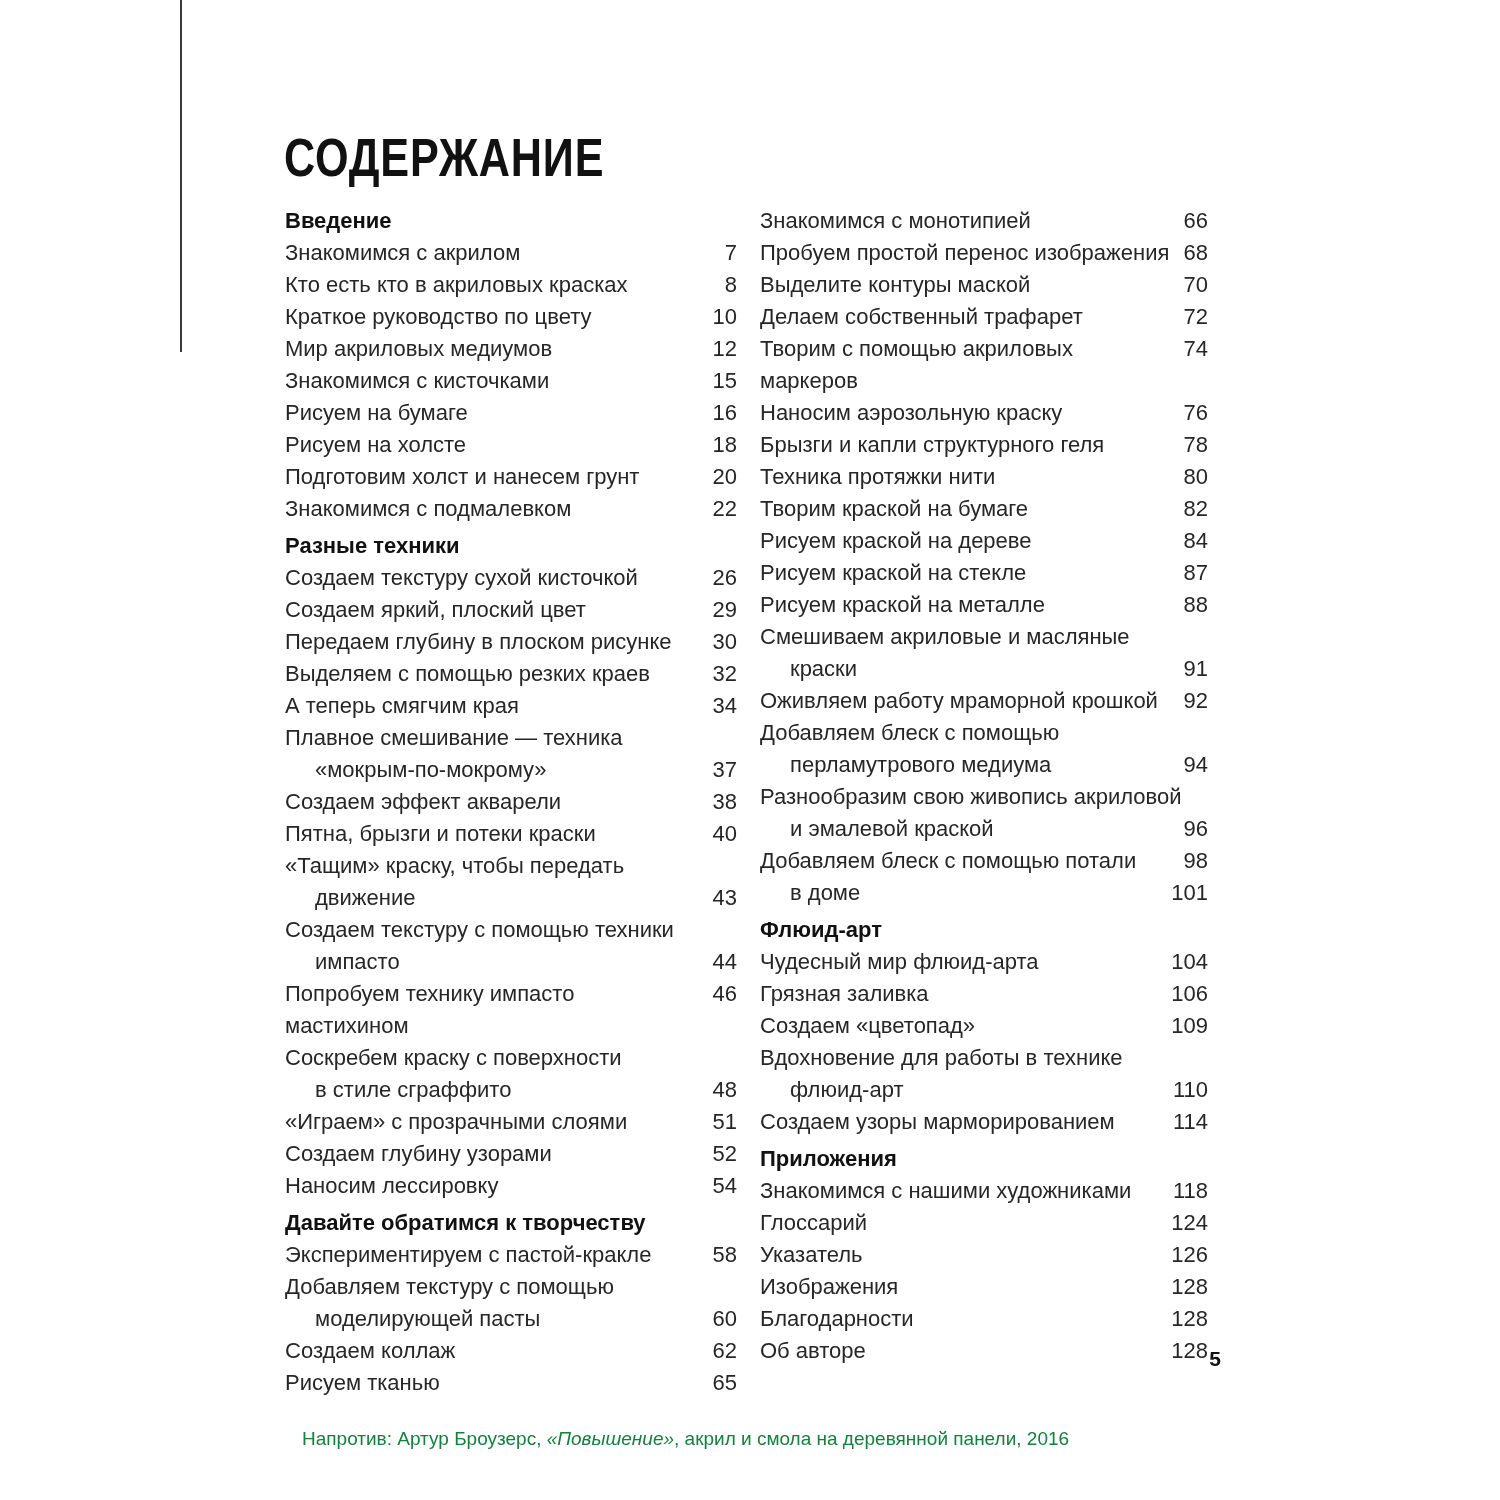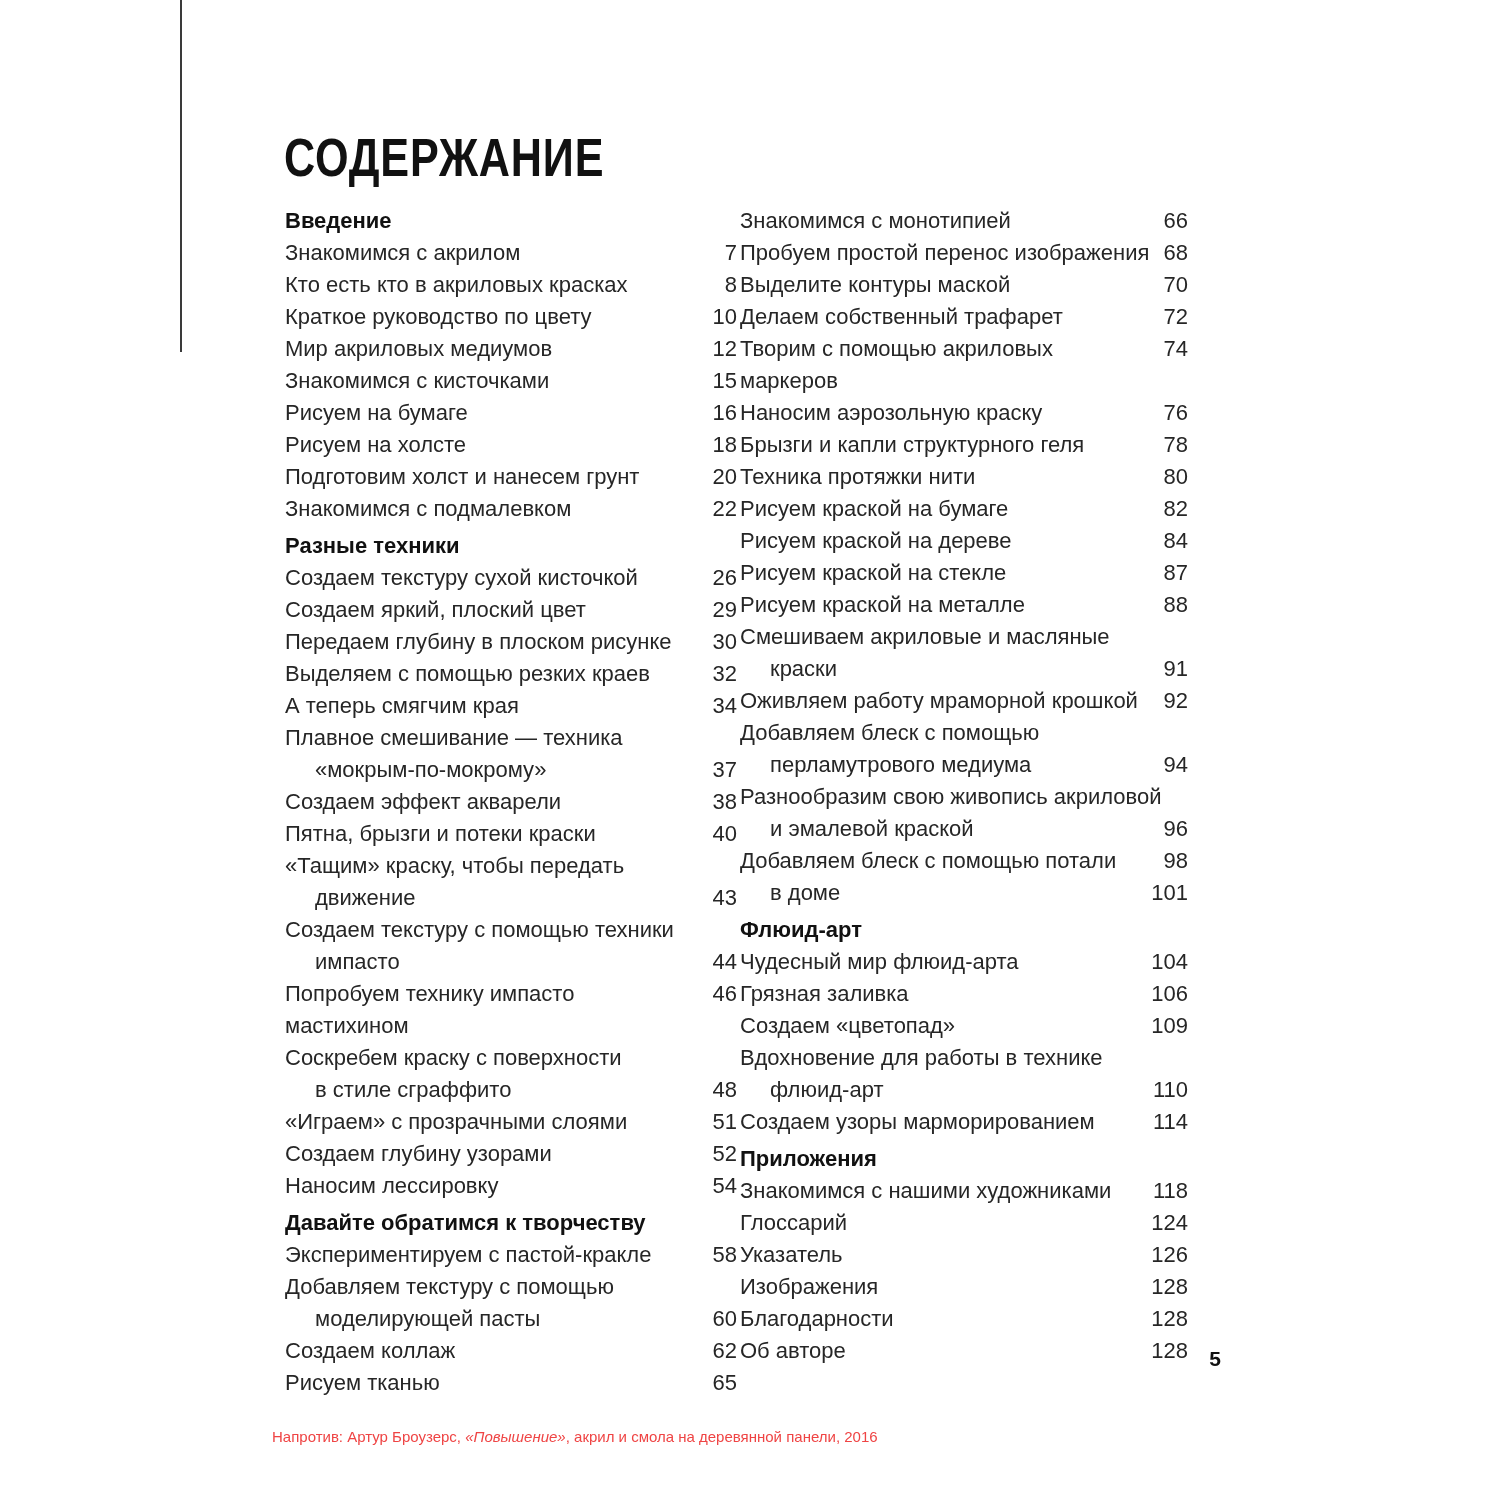--- a/index.html
+++ b/index.html
@@ -17,28 +17,28 @@
     position:absolute;left:284px;top:126px;margin:0;
     font-size:54px;font-weight:700;color:#111111;
     letter-spacing:1px;white-space:nowrap;
     transform:scaleX(0.80);transform-origin:0 0;
   }
   .col{
     position:absolute;top:205px;
     font-size:22px;line-height:32px;color:#262626;
   }
   .col-left{left:285px;width:452px;}
-  .col-right{left:740px;width:448px;}
+  .col-right{left:760px;width:448px;}
   .toc-section + .toc-section{margin-top:5px;}
   .toc-header{font-weight:700;color:#111111;}
   .toc-row{display:flex;align-items:baseline;}
   .toc-row .t{flex:1 1 auto;padding-right:10px;}
   .toc-row.cont .t{padding-left:30px;}
   .toc-row .p{flex:0 0 auto;}
-  .footer{position:absolute;left:272px;top:1428px;font-size:15px;color:#ef4444;}
+  .footer{position:absolute;left:302px;top:1428px;font-size:19px;color:#15803d;}
   .footer .it{font-style:italic;}
   .page-number{
     position:absolute;left:773px;top:1347px;width:448px;
     text-align:right;font-size:21px;font-weight:700;color:#111111;
   }
 </style>
 </head>
 <body>
 
 <div class="page">
@@ -212,21 +212,21 @@
         </div>
         <div class="toc-row">
           <span class="t">Брызги и капли структурного геля</span>
           <span class="p">78</span>
         </div>
         <div class="toc-row">
           <span class="t">Техника протяжки нити</span>
           <span class="p">80</span>
         </div>
         <div class="toc-row">
-          <span class="t">Рисуем краской на бумаге</span>
+          <span class="t">Творим краской на бумаге</span>
           <span class="p">82</span>
         </div>
         <div class="toc-row">
           <span class="t">Рисуем краской на дереве</span>
           <span class="p">84</span>
         </div>
         <div class="toc-row">
           <span class="t">Рисуем краской на стекле</span>
           <span class="p">87</span>
         </div>

